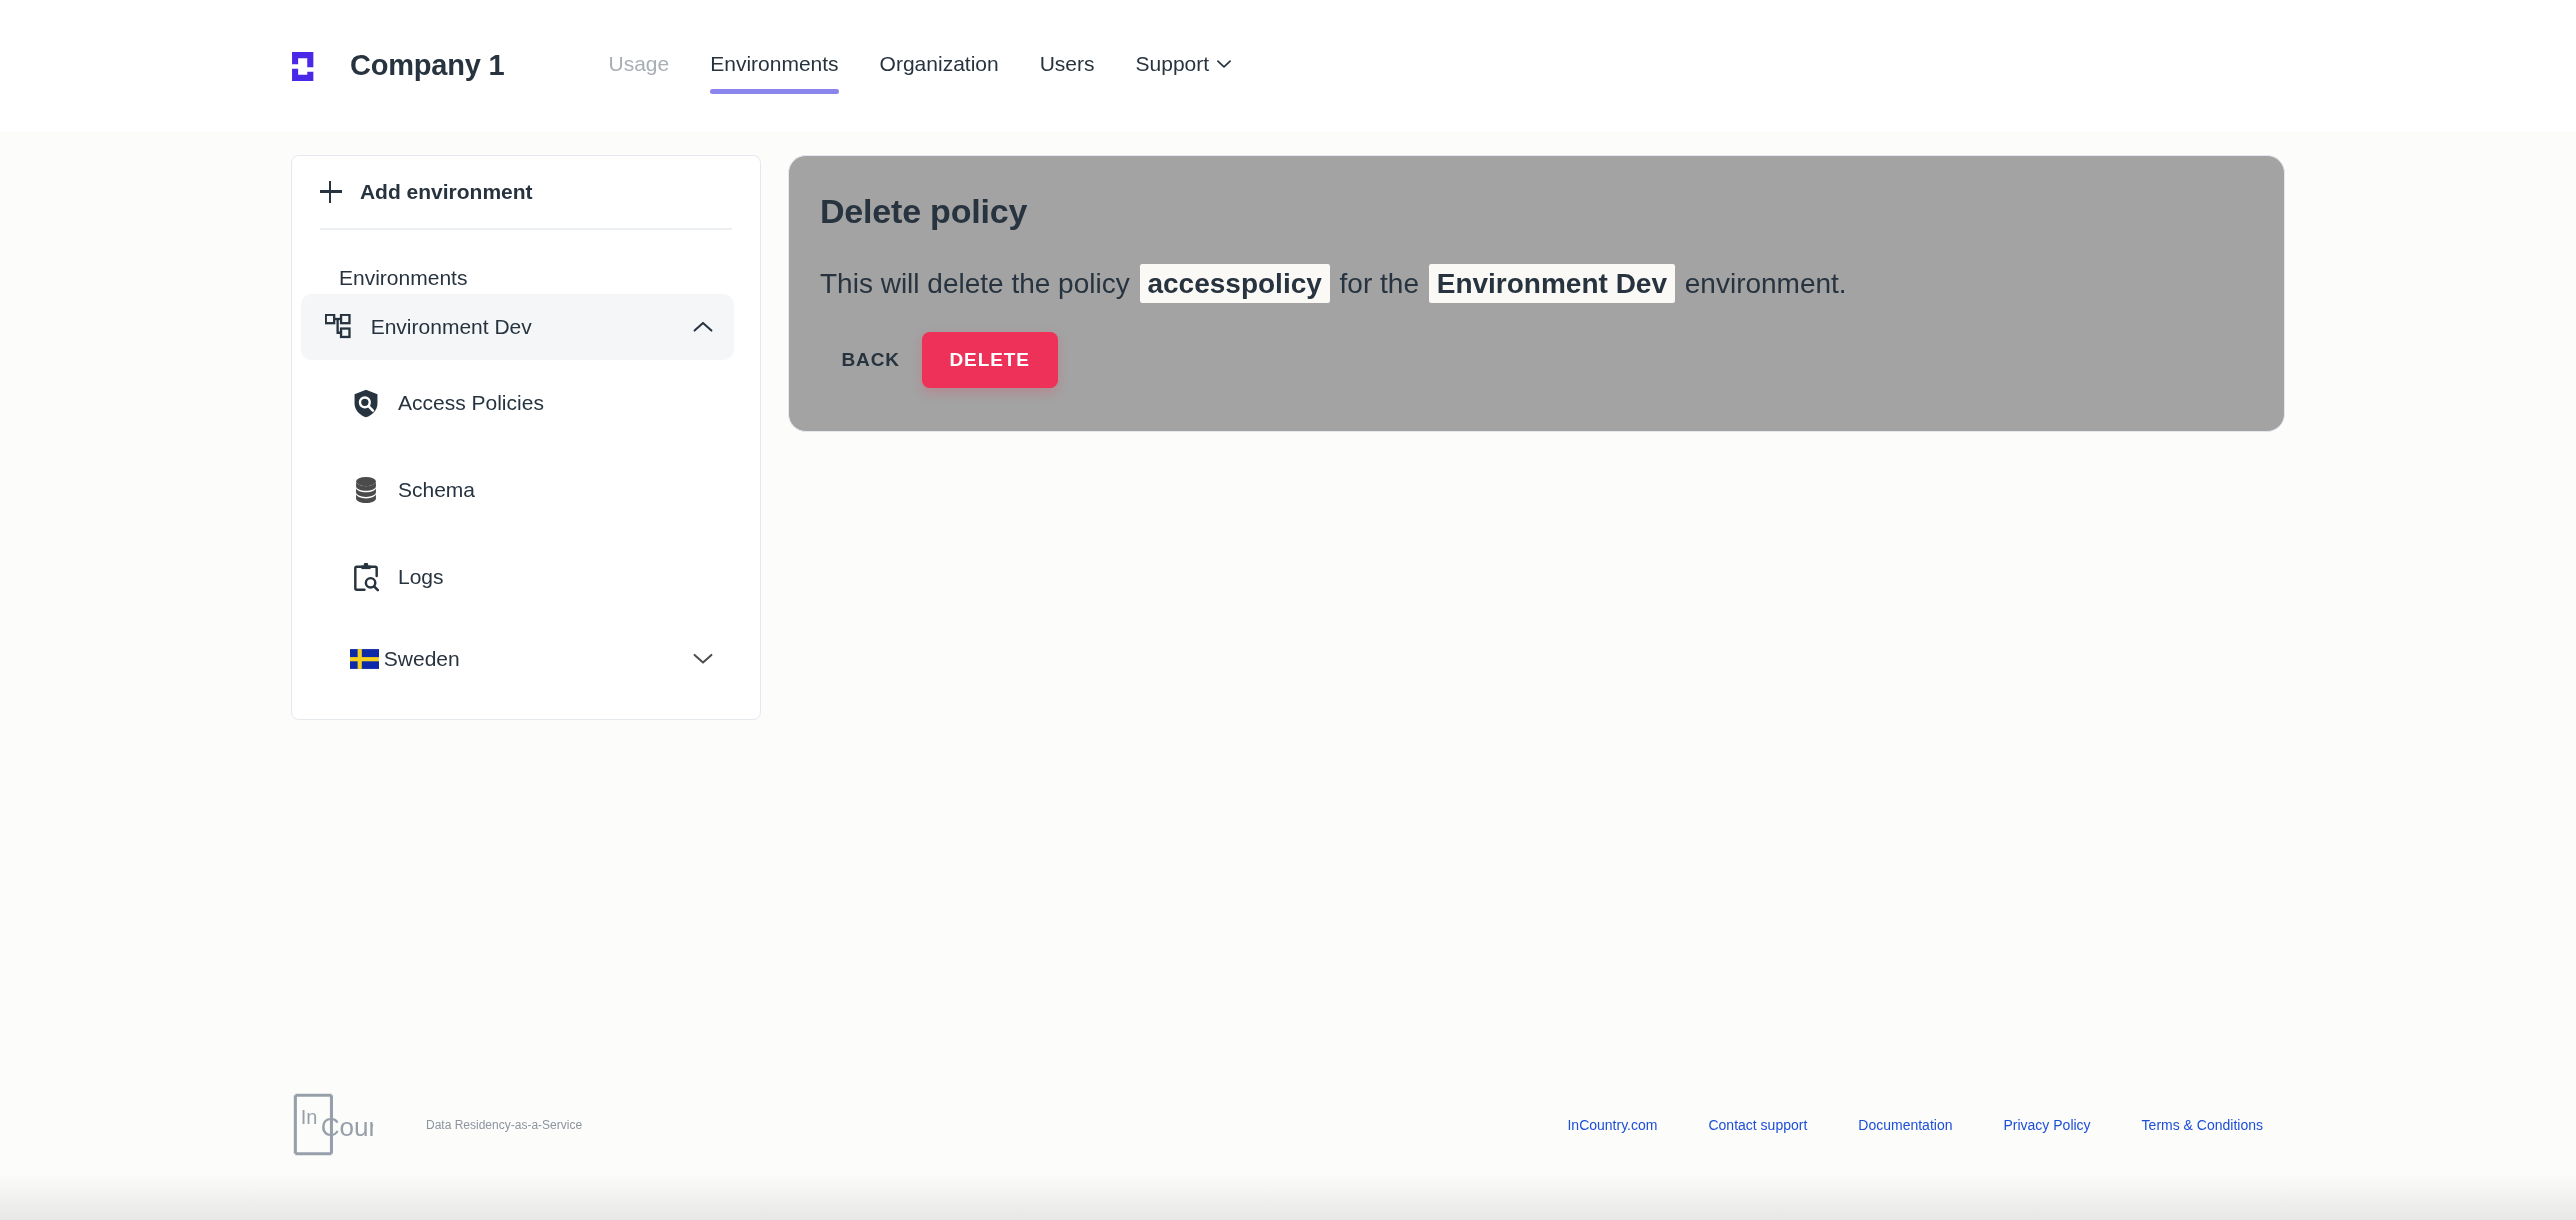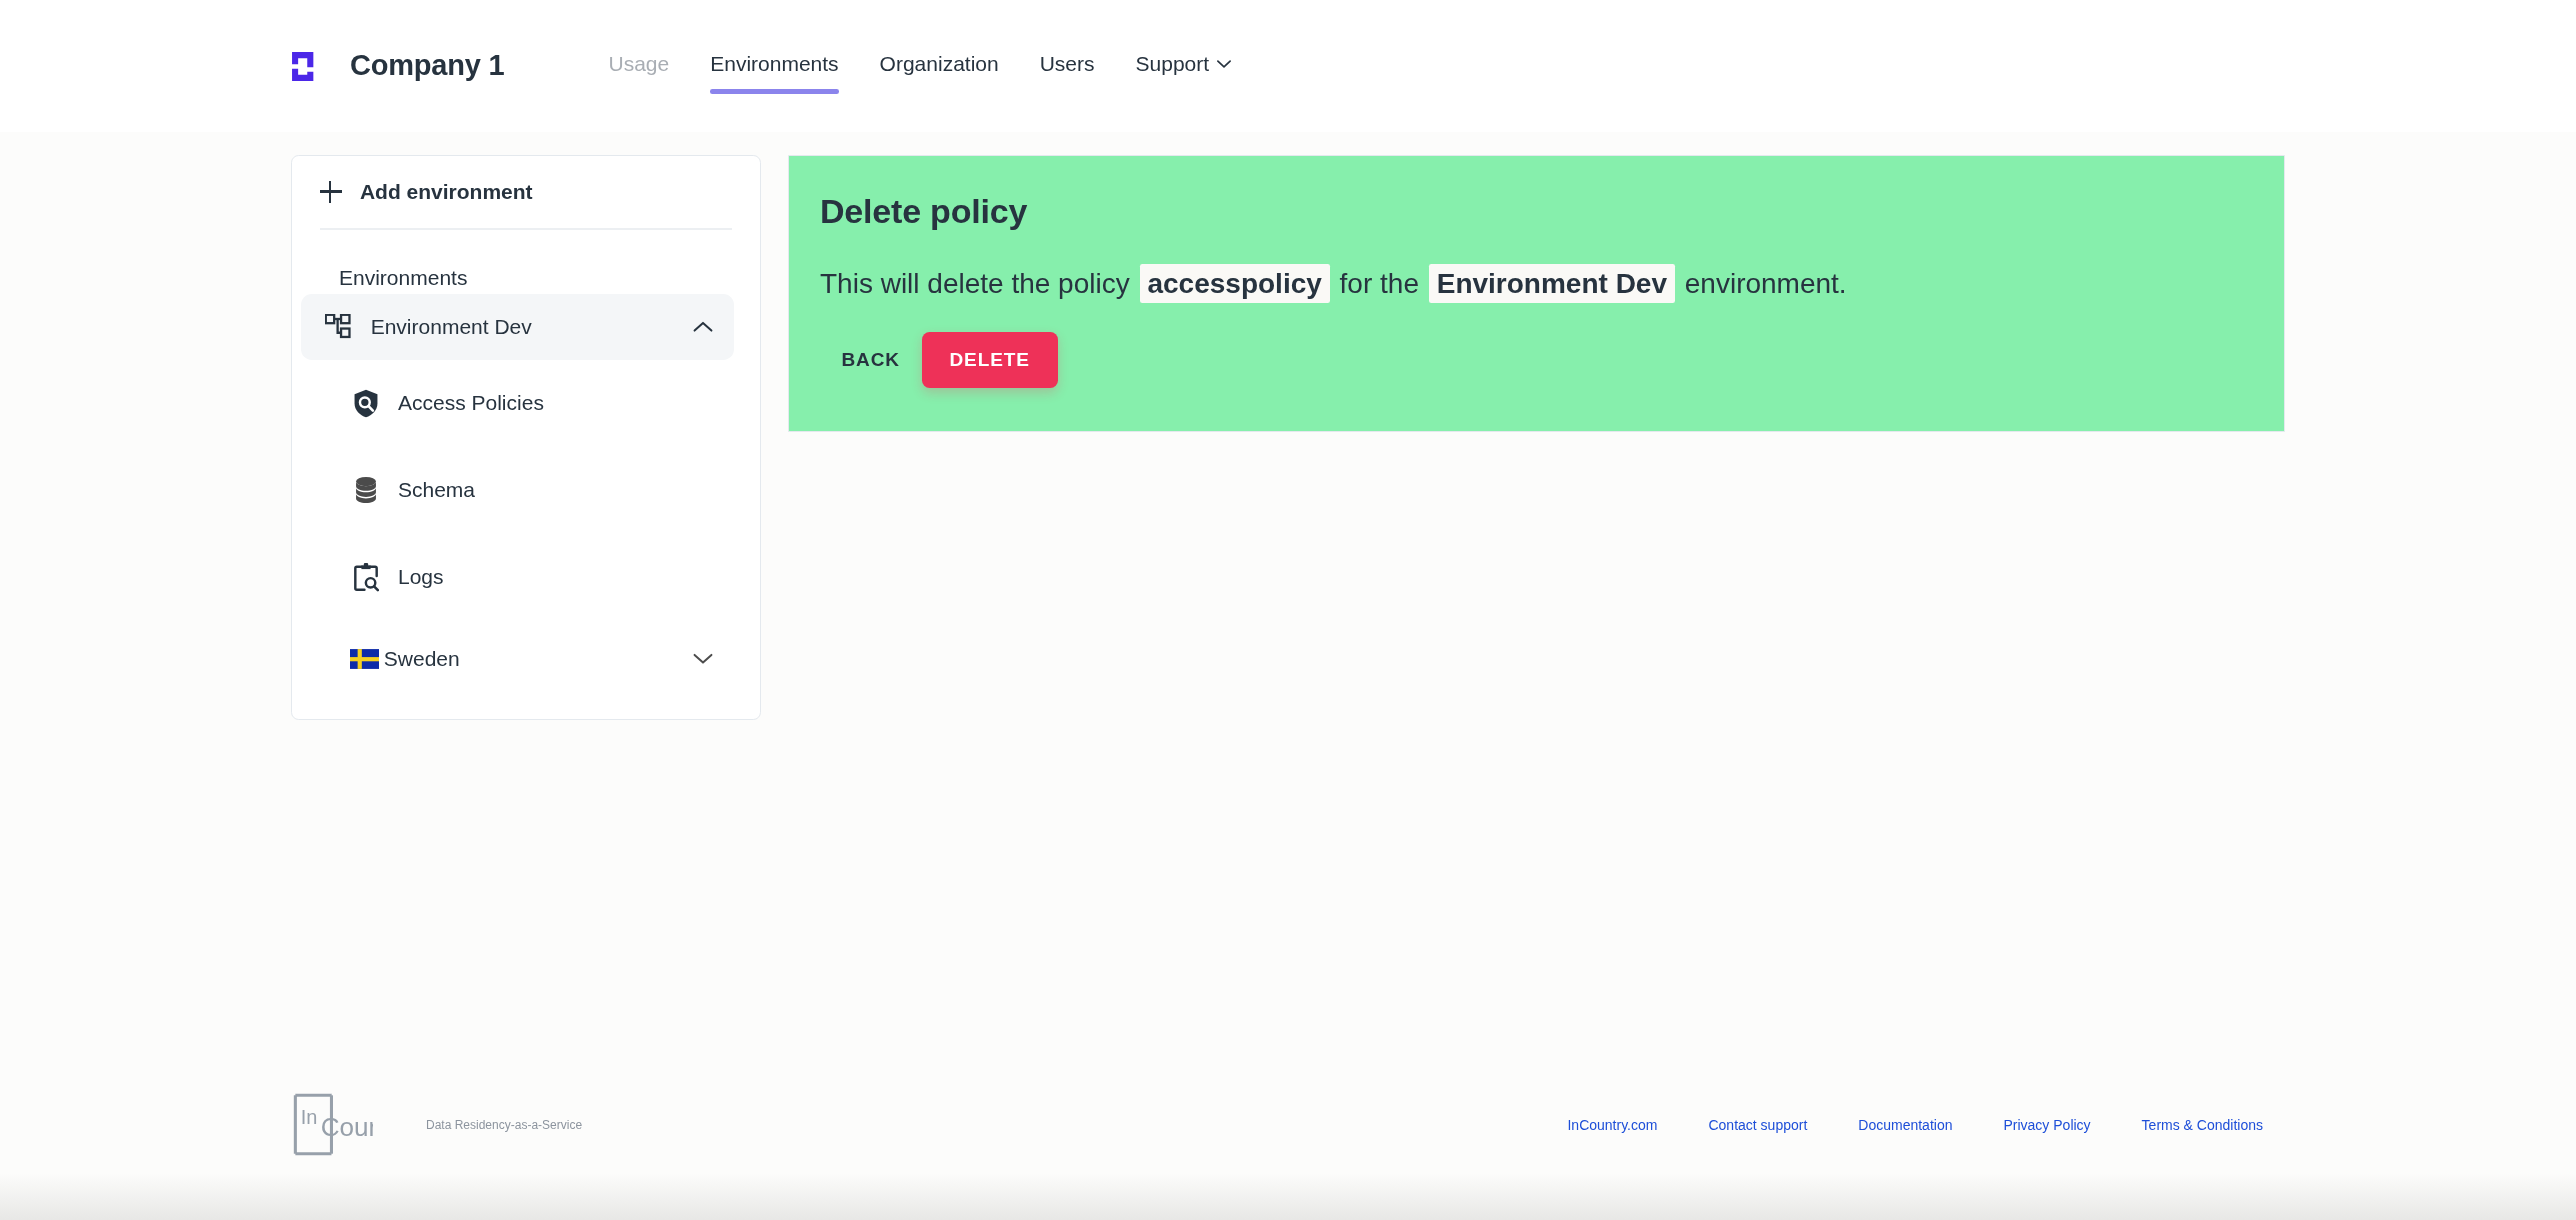--- a/index.html
+++ b/index.html
@@ -257,23 +257,23 @@
   .country-row .row-chevron {
     margin-left: auto;
     line-height: 0;
   }
 
   
   .main-panel {
     margin-left: 27px;
     width: 1497px;
     flex: none;
-    background: #86efac;
+    background: #a3a3a3;
     border: 1.5px solid #e4e9ee;
-    border-radius: 1px;
+    border-radius: 18px;
     padding: 35px 0 43px 31px;
   }
 
   .panel-title {
     font-size: 34px;
     color: #27333f;
     letter-spacing: -0.2px;
     margin: 0 0 0 0;
     line-height: 1.2;
   }

